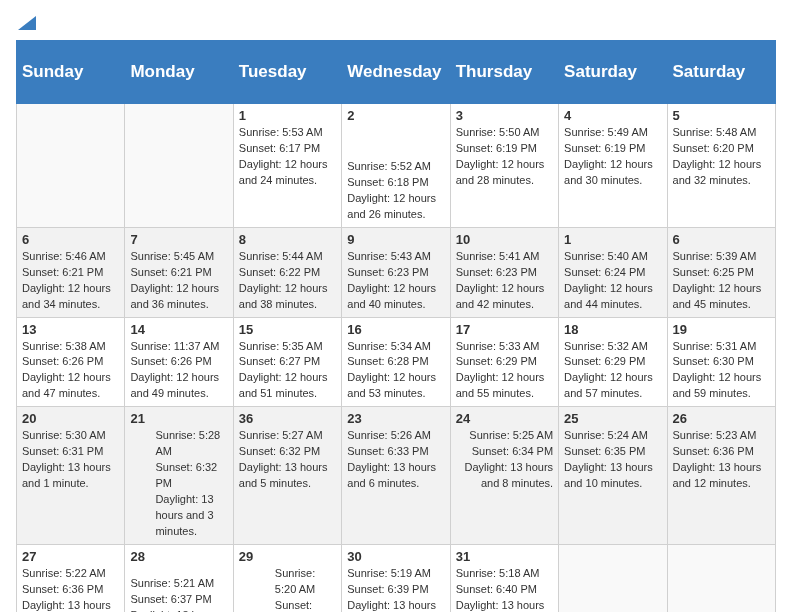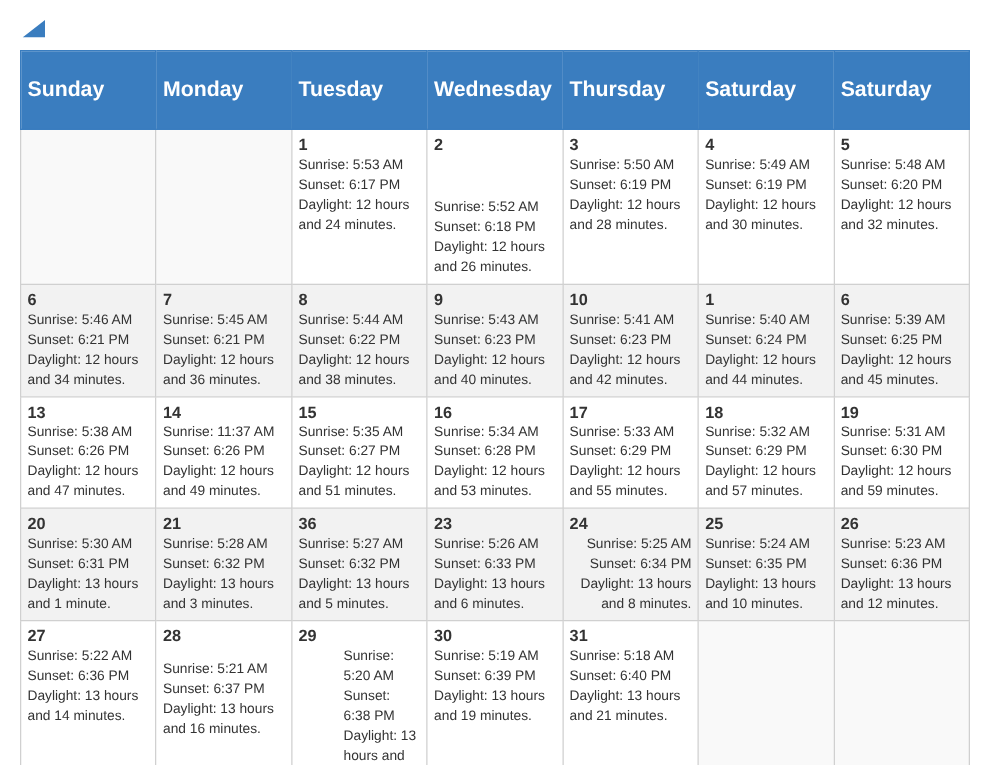--- a/index.html
+++ b/index.html
@@ -250,21 +250,21 @@
       </tr>
       <tr class="row-shaded">
         <td>
           <span class="day-number">20</span>
           <div class="day-info" style="white-space: pre-line;">Sunrise: 5:30 AM
 Sunset: 6:31 PM
 Daylight: 13 hours and 1 minute.</div>
         </td>
         <td>
           <span class="day-number">21</span>
-          <div class="day-info" style="white-space: pre-line;">Sunrise: 5:28 AM
+          <div class="day-info" style="white-space: pre-line; margin-left: 25px;">Sunrise: 5:28 AM
 Sunset: 6:32 PM
 Daylight: 13 hours and 3 minutes.</div>
         </td>
         <td>
           <span class="day-number">36</span>
           <div class="day-info" style="white-space: pre-line;">Sunrise: 5:27 AM
 Sunset: 6:32 PM
 Daylight: 13 hours and 5 minutes.</div>
         </td>
         <td>

